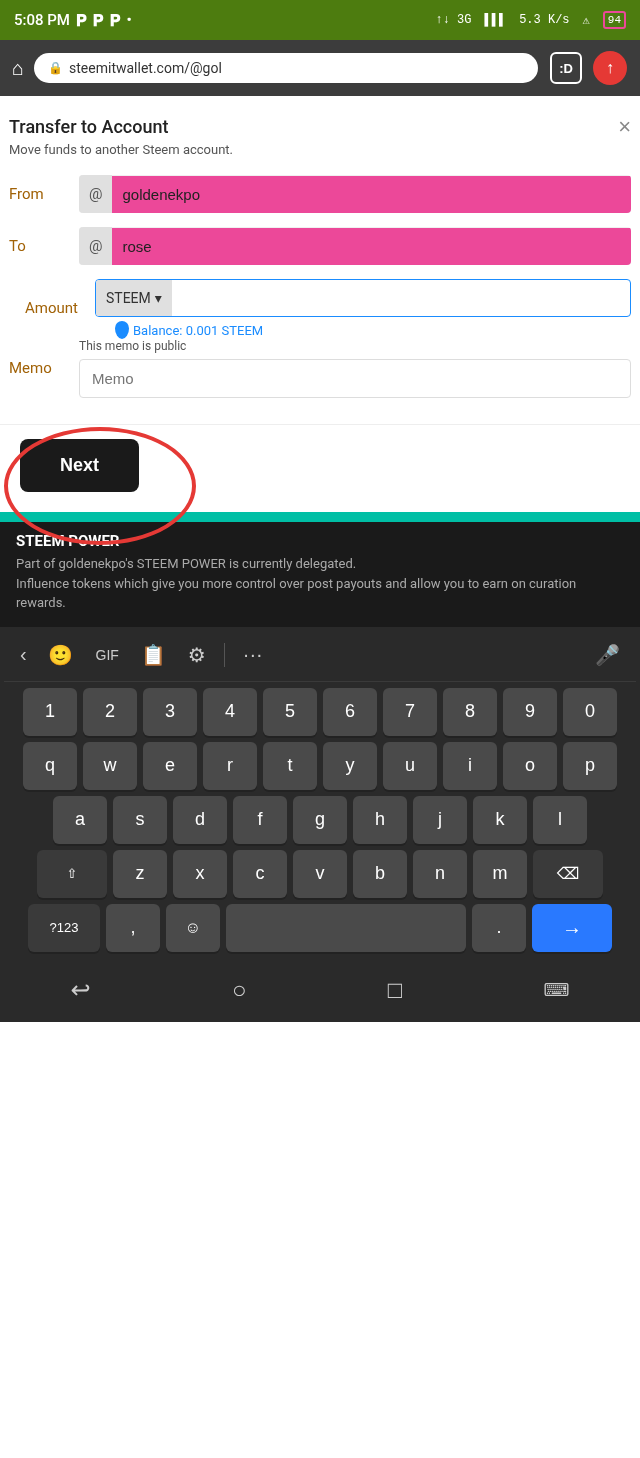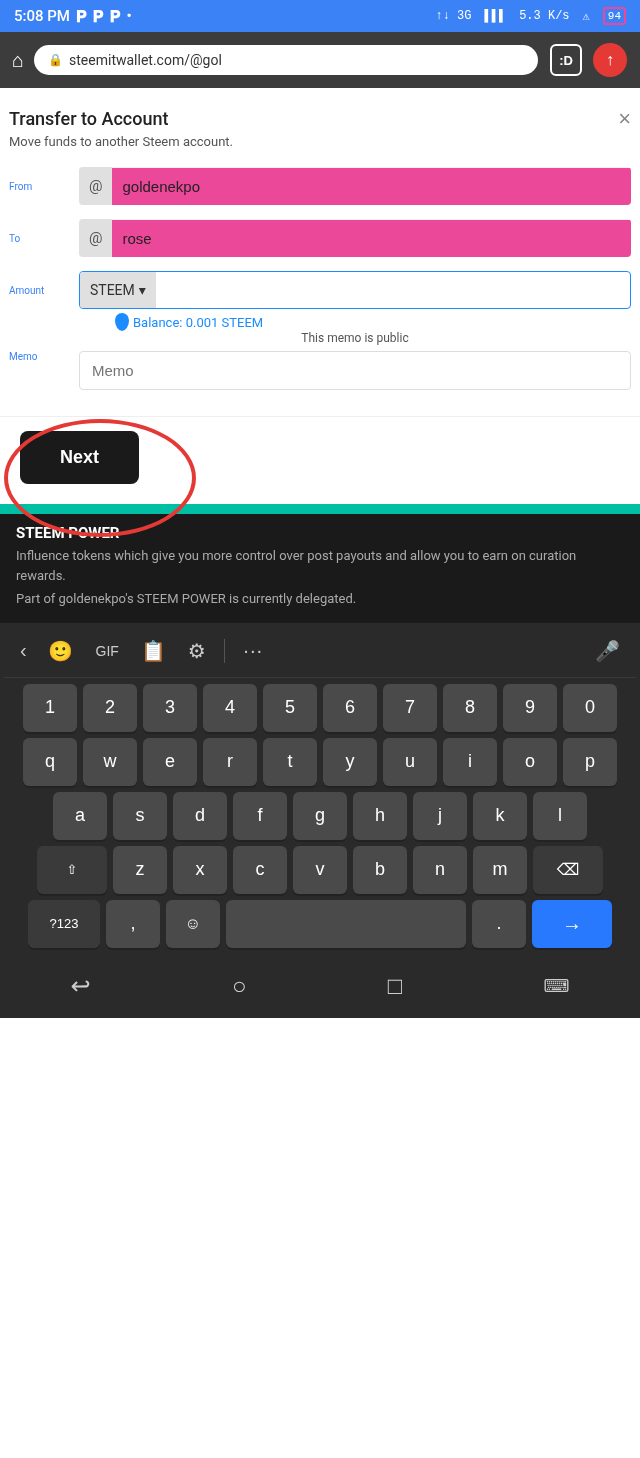--- a/index.html
+++ b/index.html
@@ -1,27 +1,27 @@
 <!DOCTYPE html>
 <html><head>
   <meta charset="utf-8">
   <meta name="viewport" content="width=640">
   <style>
     * { box-sizing: border-box; margin: 0; padding: 0; }
     body { width: 640px; font-family: 'Roboto', Arial, sans-serif; background: #fff; overflow-x: hidden; }
 
     
     .status-bar {
-      background: #3b82f6;
+      background: #4d7c0f;
       color: #fff;
       display: flex;
       justify-content: space-between;
       align-items: center;
       padding: 6px 14px;
-      height: 32px;
+      height: 40px;
       font-size: 15px;
       font-weight: 500;
     }
     .status-left { display: flex; align-items: center; gap: 6px; }
     .status-right { display: flex; align-items: center; gap: 13px; font-size: 12px; font-family: Liberation Mono, monospace; }
 
     
     .browser-bar {
       background: #3c3c3c;
       padding: 8px 12px;
@@ -76,21 +76,21 @@
     .modal-title { font-size: 18px; font-weight: 500; color: #222; }
     .close-btn {
       background: none; border: none; font-size: 22px; color: #888; cursor: pointer; line-height: 1;
     }
     .modal-subtitle { font-size: 13px; color: #555; margin-bottom: 18px; }
 
     .form-row {
       display: flex; align-items: center; margin-bottom: 14px;
     }
     .form-label {
-      width: 70px; font-size: 10px; color: #3b82f6; flex-shrink: 0;
+      width: 70px; font-size: 15px; color: #a16207; flex-shrink: 0;
     }
     .input-wrapper {
       flex: 1;
       display: flex;
       align-items: center;
       background: #f0f0f0;
       border-radius: 4px;
       overflow: hidden;
     }
     .input-at {
@@ -104,21 +104,21 @@
     .form-input {
       flex: 1;
       border: none;
       background: #ec4899;
       padding: 10px 10px;
       font-size: 15px;
       color: #222;
       outline: none;
     }
     .amount-row {
-      display: flex; align-items: center; margin-bottom: 0;
+      display: flex; align-items: flex-end; margin-bottom: 0; margin-left: 16px;
     }
     .amount-input-wrapper {
       flex: 1;
       display: flex;
       align-items: center;
       border: 1.5px solid #1a8cff;
       border-radius: 4px;
       background: #fff;
       overflow: hidden;
     }
@@ -148,21 +148,21 @@
       display: flex; align-items: center; gap: 4px;
     }
     .balance-drop {
       width: 14px; height: 18px;
       background: #1a8cff;
       border-radius: 50% 50% 50% 50% / 40% 40% 60% 60%;
       display: inline-block;
     }
 
     .memo-note {
-      font-size: 12px; color: #555; margin-bottom: 6px; margin-left: 70px; text-align: center;
+      font-size: 12px; color: #555; margin-bottom: 6px; margin-left: 70px;
     }
     .memo-input {
       width: 100%;
       border: 1px solid #ddd;
       border-radius: 4px;
       padding: 10px 12px;
       font-size: 15px;
       color: #999;
       outline: none;
       background: #fff;
@@ -376,22 +376,22 @@
 <div class="next-btn-wrap" style="position:relative; padding:14px 20px 20px;">
   <button class="next-btn">Next</button>
   
   <div class="annotation-circle" style="position:absolute; top:2px; left:4px; width:192px; height:118px; border:4px solid #e53935; border-radius:50%; pointer-events:none;"></div>
 </div>
 
 <div class="teal-bar"></div>
 
 <div class="dark-section">
   <div class="dark-section-title">STEEM POWER</div>
+  <div class="dark-section-text" style="margin-top:4px;">Part of goldenekpo's STEEM POWER is currently delegated.</div>
   <div class="dark-section-text">Influence tokens which give you more control over post payouts and allow you to earn on curation rewards.</div>
-  <div class="dark-section-text" style="margin-top:4px;">Part of goldenekpo's STEEM POWER is currently delegated.</div>
 </div>
 
 <div class="keyboard">
   <div class="keyboard-toolbar">
     <button class="kb-tool-btn">‹</button>
     <button class="kb-tool-btn">🙂</button>
     <button class="kb-tool-btn" style="font-size:14px;">GIF</button>
     <button class="kb-tool-btn">📋</button>
     <button class="kb-tool-btn">⚙</button>
     <div class="kb-divider"></div>

